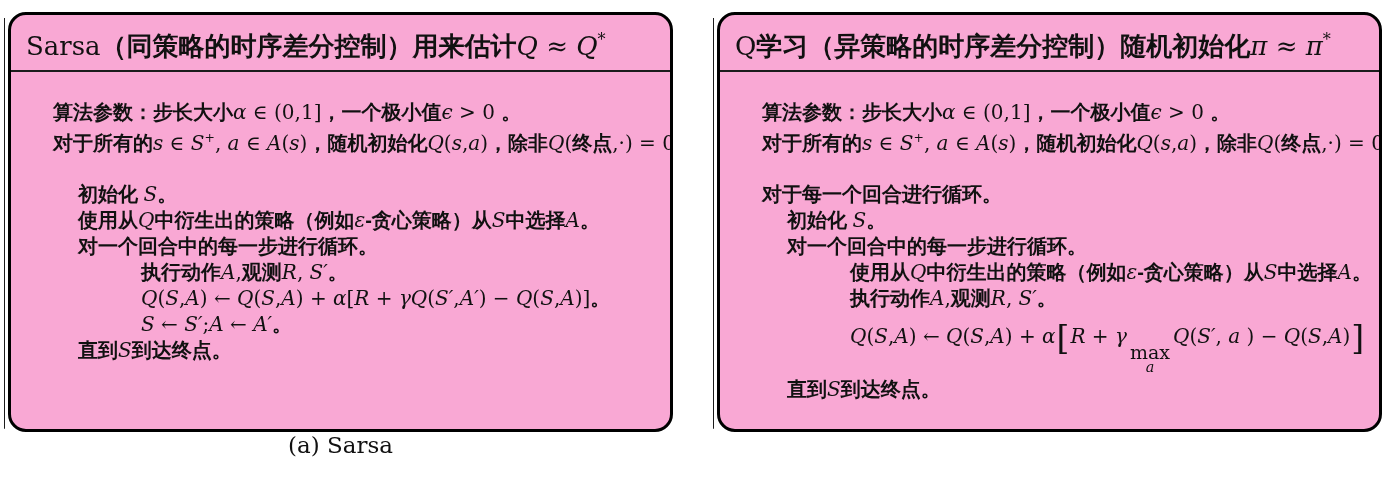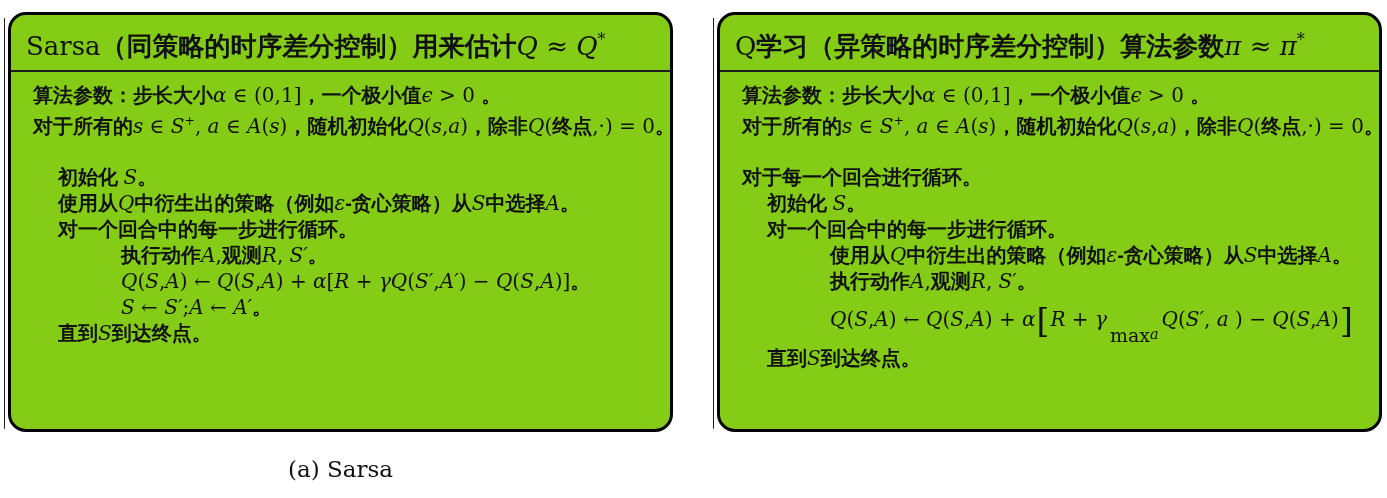--- a/index.html
+++ b/index.html
@@ -22,21 +22,21 @@
   }
   .panel { width: 665px; flex: 0 0 auto; }
 
   .algo-box {
     position: relative;
     box-sizing: border-box;
     width: 100%;
     height: 420px;
     border: 3.5px solid #000000;
     border-radius: 18px;
-    background: #84cc16;
+    background: #f9a8d4;
     overflow: hidden;
   }
   
   .panel .box-wrap { position: relative; }
   .panel .box-wrap::before {
     content: "";
     position: absolute;
     left: -4px;
     top: 6px;
     bottom: 3px;
@@ -48,22 +48,23 @@
   .algo-title {
     padding: 7px 14px 6px 15px;
     border-bottom: 2px solid #1c1c1c;
     font-size: 26px;
     line-height: 36px;
     white-space: nowrap;
   }
   .algo-title .cn { font-weight: 700; }
 
   .algo-body {
-    padding: 10px 6px 0 22px;
+    padding: 27px 6px 0 22px;
     font-size: 20px;
+    margin-left: 20px;
   }
   .line { line-height: 26px; white-space: nowrap; }
   .line.blank { height: 26px; }
   .line.ind1 { padding-left: 25px; }
   .line.ind2 { padding-left: 88px; }
   .line.tall { line-height: 48px; margin: 1px 0; }
 
   .cn {
     font-family: "Liberation Sans", "DejaVu Sans", sans-serif;
     font-weight: 600;
@@ -80,32 +81,31 @@
   .bigb {
     font-family: "DejaVu Serif", "Liberation Serif", serif;
     font-size: 1.65em;
     font-weight: 400;
     vertical-align: -0.18em;
     line-height: 1;
     margin: 0 1px;
   }
   .maxop {
     display: inline-flex;
-    flex-direction: row;
+    flex-direction: column;
     align-items: center;
     line-height: 0.95;
     vertical-align: -0.78em;
     font-family: "DejaVu Serif", "Liberation Serif", serif;
     margin: 0 3px;
   }
   .maxop .top { font-style: normal; font-size: 0.95em; }
   .maxop .bot { font-style: italic; font-size: 0.72em; }
 
   .caption {
-    margin-top: 24px;
     text-align: center;
     font-family: "DejaVu Serif", "Liberation Serif", serif;
     font-size: 23px;
     color: #111111;
     white-space: nowrap;
   }
 </style>
 </head>
 <body>
 
@@ -128,21 +128,21 @@
             <div class="line ind1"><span class="cn">直到</span><span class="mi">S</span><span class="cn">到达终点。</span></div>
           </div>
       </div>
     </div>
     <div class="caption">(a) Sarsa</div>
   </div>
 
   <div class="panel">
     <div class="box-wrap">
       <div class="algo-box">
-        <div class="algo-title"><span class="mr">Q</span><span class="cn">学习（异策略的时序差分控制）算法参数</span><span class="mi">π</span><span class="mr"> ≈ </span><span class="mi">π</span><sup class="sup mr">*</sup></div>
+        <div class="algo-title"><span class="mr">Q</span><span class="cn">学习（异策略的时序差分控制）随机初始化</span><span class="mi">π</span><span class="mr"> ≈ </span><span class="mi">π</span><sup class="sup mr">*</sup></div>
         <div class="algo-body">
             <div class="line"><span class="cn">算法参数：步长大小</span><span class="mi">α</span><span class="mr"> ∈ (0,1]</span><span class="cn">，一个极小值</span><span class="mi">ϵ</span><span class="mr"> &gt; 0 </span><span class="cn">。</span></div>
             <div class="line"><span class="cn">对于所有的</span><span class="mi">s</span><span class="mr"> ∈ </span><span class="mi">S</span><sup class="sup mr">+</sup><span class="mr">, </span><span class="mi">a</span><span class="mr"> ∈ </span><span class="mi">A</span><span class="mr">(</span><span class="mi">s</span><span class="mr">)</span><span class="cn">，随机初始化</span><span class="mi">Q</span><span class="mr">(</span><span class="mi">s</span><span class="mr">,</span><span class="mi">a</span><span class="mr">)</span><span class="cn">，除非</span><span class="mi">Q</span><span class="mr">(</span><span class="cn">终点</span><span class="mr">,·) = 0</span><span class="cn">。</span></div>
             <div class="line blank"></div>
             <div class="line"><span class="cn">对于每一个回合进行循环。</span></div>
             <div class="line ind1"><span class="cn">初始化 </span><span class="mi">S</span><span class="cn">。</span></div>
             <div class="line ind1"><span class="cn">对一个回合中的每一步进行循环。</span></div>
             <div class="line ind2"><span class="cn">使用从</span><span class="mi">Q</span><span class="cn">中衍生出的策略（例如</span><span class="mi">ε</span><span class="cn">-贪心策略）从</span><span class="mi">S</span><span class="cn">中选择</span><span class="mi">A</span><span class="cn">。</span></div>
             <div class="line ind2"><span class="cn">执行动作</span><span class="mi">A</span><span class="mr">,</span><span class="cn">观测</span><span class="mi">R</span><span class="mr">, </span><span class="mi">S′</span><span class="cn">。</span></div>
             <div class="line ind2 tall"><span class="mi">Q</span><span class="mr">(</span><span class="mi">S</span><span class="mr">,</span><span class="mi">A</span><span class="mr">) ← </span><span class="mi">Q</span><span class="mr">(</span><span class="mi">S</span><span class="mr">,</span><span class="mi">A</span><span class="mr">) + </span><span class="mi">α</span><span class="bigb">[</span><span class="mi">R</span><span class="mr"> + </span><span class="mi">γ</span><span class="maxop">

